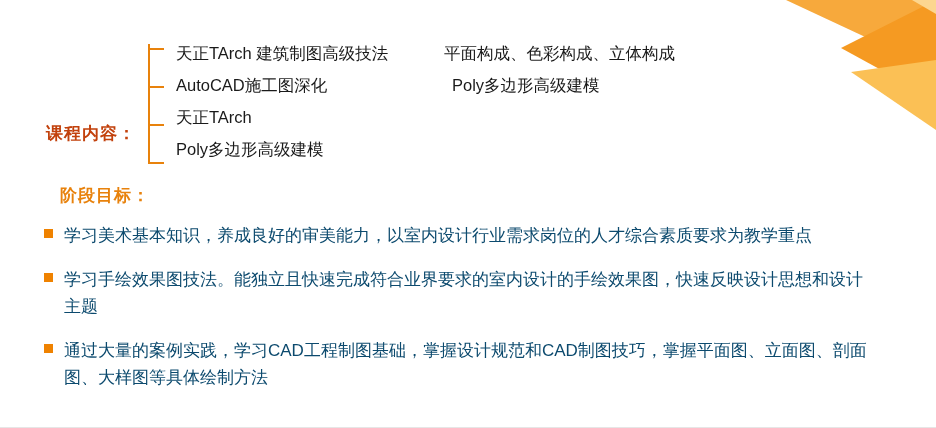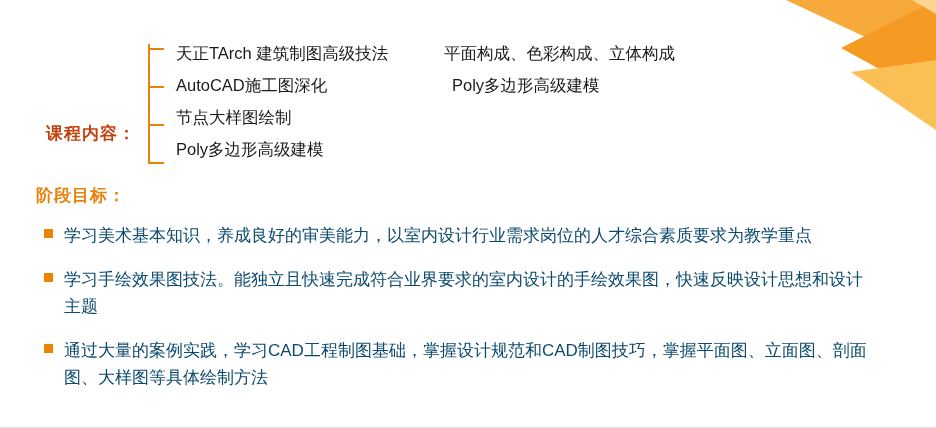--- a/index.html
+++ b/index.html
@@ -78,21 +78,21 @@
     align-items: center;
     font-size: 16.5px;
     color: #1a1a1a;
   }
   .course-row .c1 { width: 268px; }
   .course-row .c2 { flex: 1; }
 
   
   .goal-title {
     position: absolute;
-    left: 36px;
+    left: 60px;
     top: 184px;
     font-size: 17px;
     font-weight: bold;
     color: #e8820c;
     letter-spacing: 1px;
   }
   .goals {
     position: absolute;
     left: 44px;
     top: 222px;
@@ -152,21 +152,21 @@
   <div class="course-rows">
     <div class="course-row">
       <span class="c1">天正TArch 建筑制图高级技法</span>
       <span class="c2">平面构成、色彩构成、立体构成</span>
     </div>
     <div class="course-row">
       <span class="c1">AutoCAD施工图深化</span>
       <span class="c2" style="padding-left:8px">Poly多边形高级建模</span>
     </div>
     <div class="course-row">
-      <span class="c1">节点大样图绘制</span>
+      <span class="c1">天正TArch</span>
     </div>
     <div class="course-row">
       <span class="c2">Poly多边形高级建模</span>
     </div>
   </div>
 </div>
 
 <div class="goal-title">阶段目标：</div>
 
 <div class="goals">

